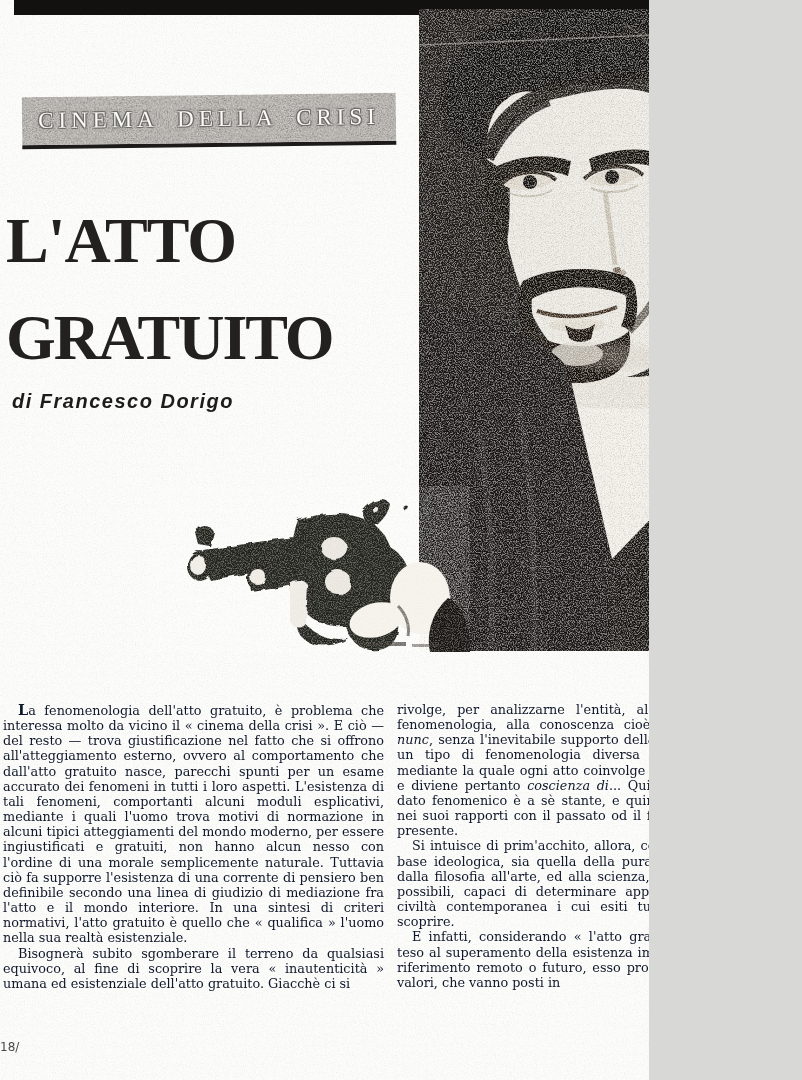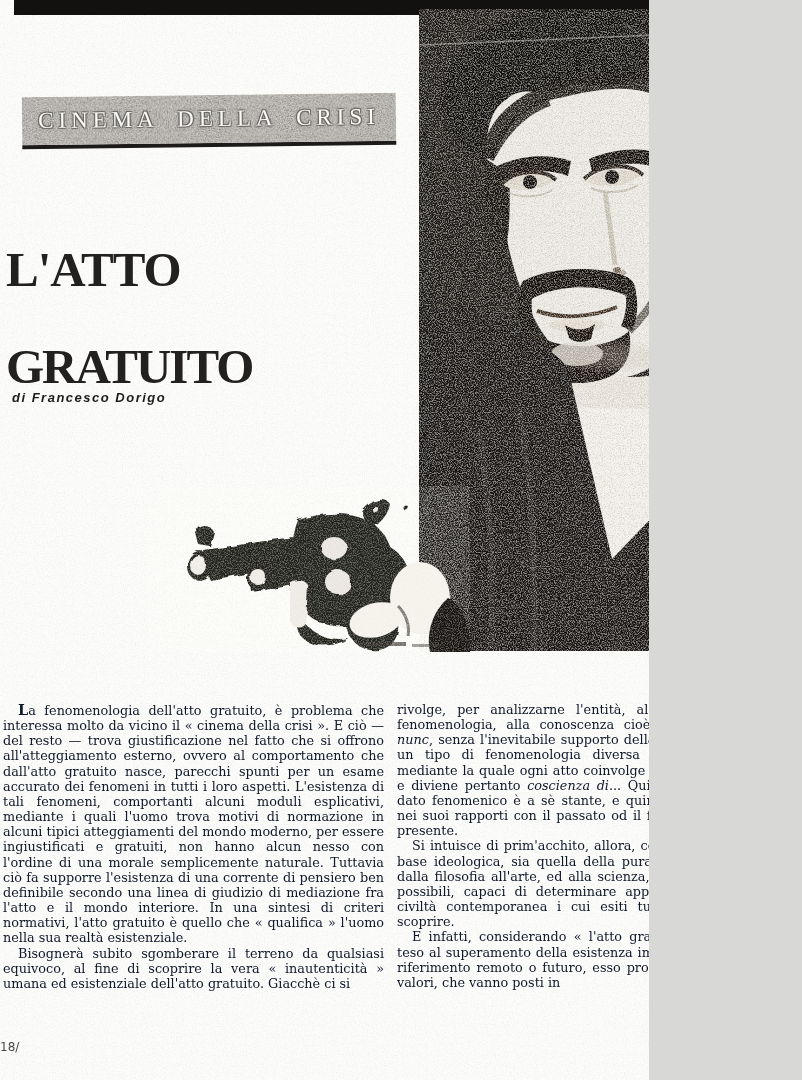--- a/index.html
+++ b/index.html
@@ -14,26 +14,26 @@
   .banner{left:22px;top:95px;width:374px;height:52px;transform:rotate(-0.7deg);
           border-bottom:4px solid #1c1b1a;box-sizing:border-box;overflow:hidden;}
   .banner .noise{position:absolute;inset:0;}
   .banner .label{position:absolute;inset:0;display:flex;align-items:center;justify-content:center;
           font-family:"Liberation Serif",serif;font-size:23px;letter-spacing:5px;word-spacing:9px;
           color:#fbfaf7;font-weight:400;
           text-shadow:1px 1px 0 #6e6c69,-1px -1px 0 #6e6c69,1px -1px 0 #6e6c69,-1px 1px 0 #6e6c69,0 0 3px #555;}
 
   
   .title{left:6px;top:192px;width:410px;color:#232120;font-family:"Liberation Serif",serif;
-         font-weight:700;font-size:49px;line-height:97px;letter-spacing:-1px;margin-top:29px;}
+         font-weight:700;font-size:64px;line-height:97px;letter-spacing:-1px;}
   .title .t2{letter-spacing:-2px;}
 
   
   .byline{left:12px;top:390px;font-family:"Liberation Sans",sans-serif;font-weight:700;
-          font-style:italic;font-size:13px;letter-spacing:1.5px;color:#1d1c1b;}
+          font-style:italic;font-size:20px;letter-spacing:1.5px;color:#1d1c1b;}
 
   
   .portrait{left:419px;top:9px;width:378px;height:642px;}
   .gun{left:148px;top:486px;width:322px;height:166px;}
 
   
   .caption{left:385px;top:663px;width:400px;font-family:"Liberation Sans",sans-serif;
            font-weight:700;font-size:10px;color:#2b2a28;letter-spacing:.2px;word-spacing:3px;
            white-space:nowrap;}
 

